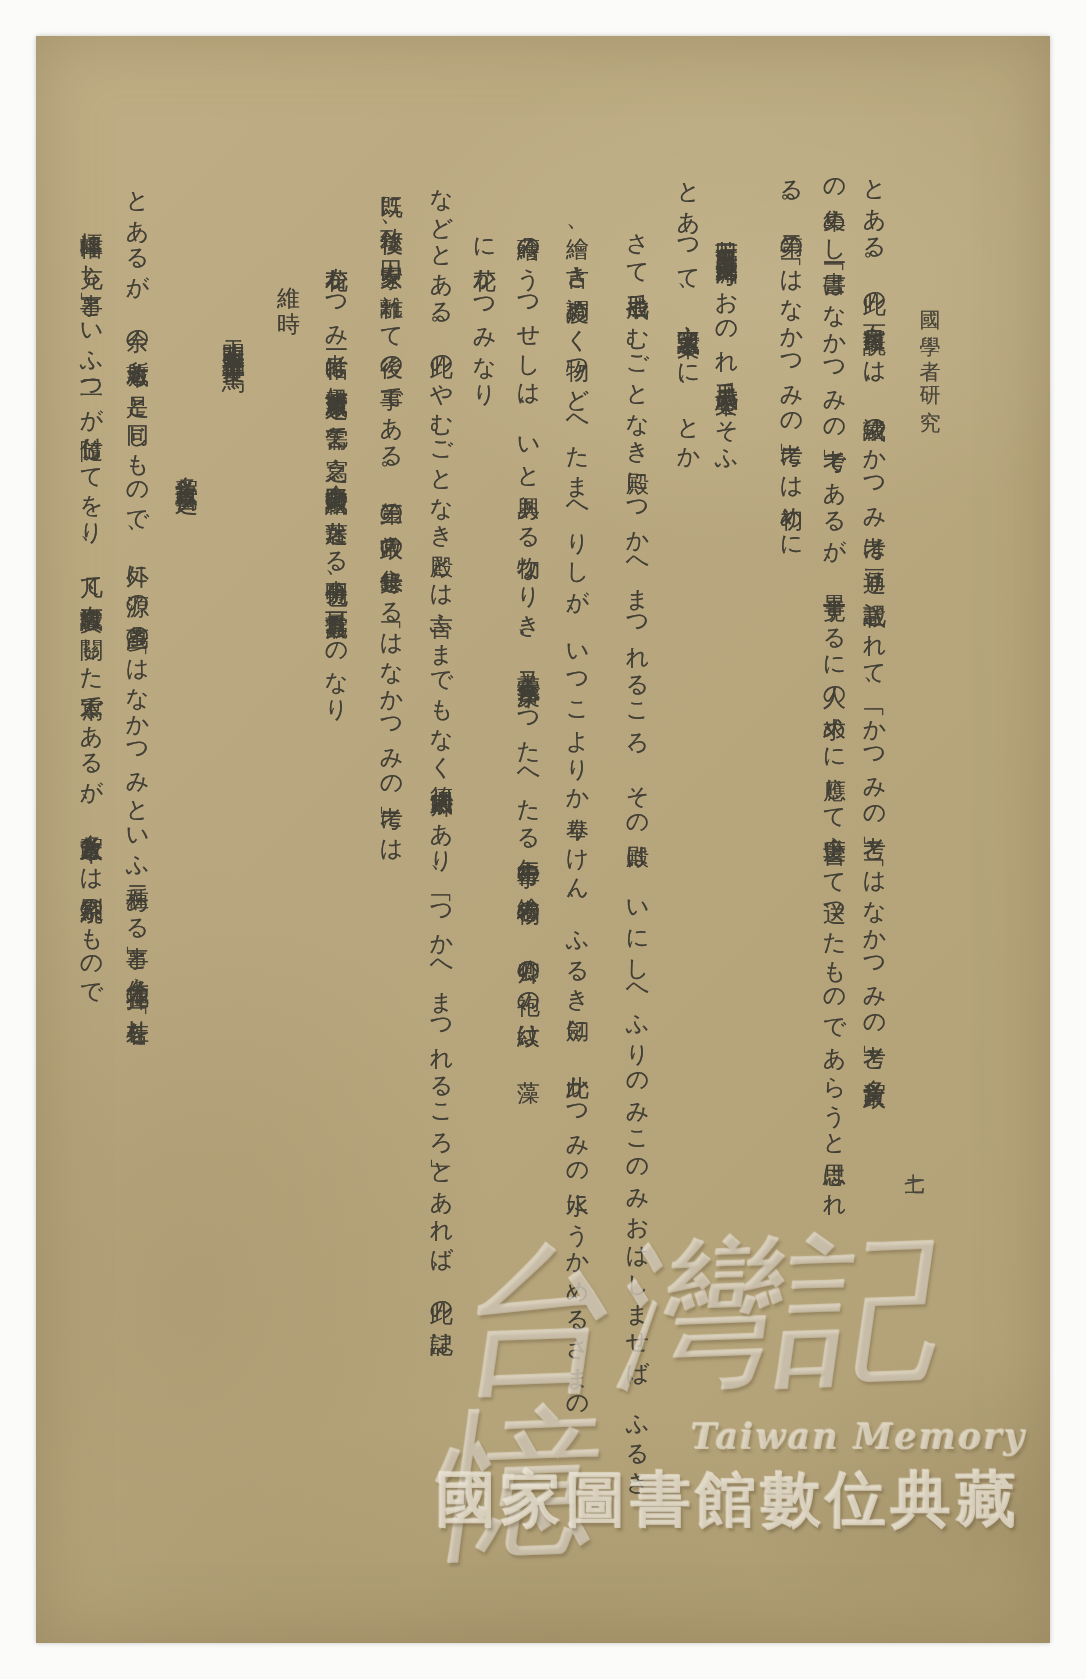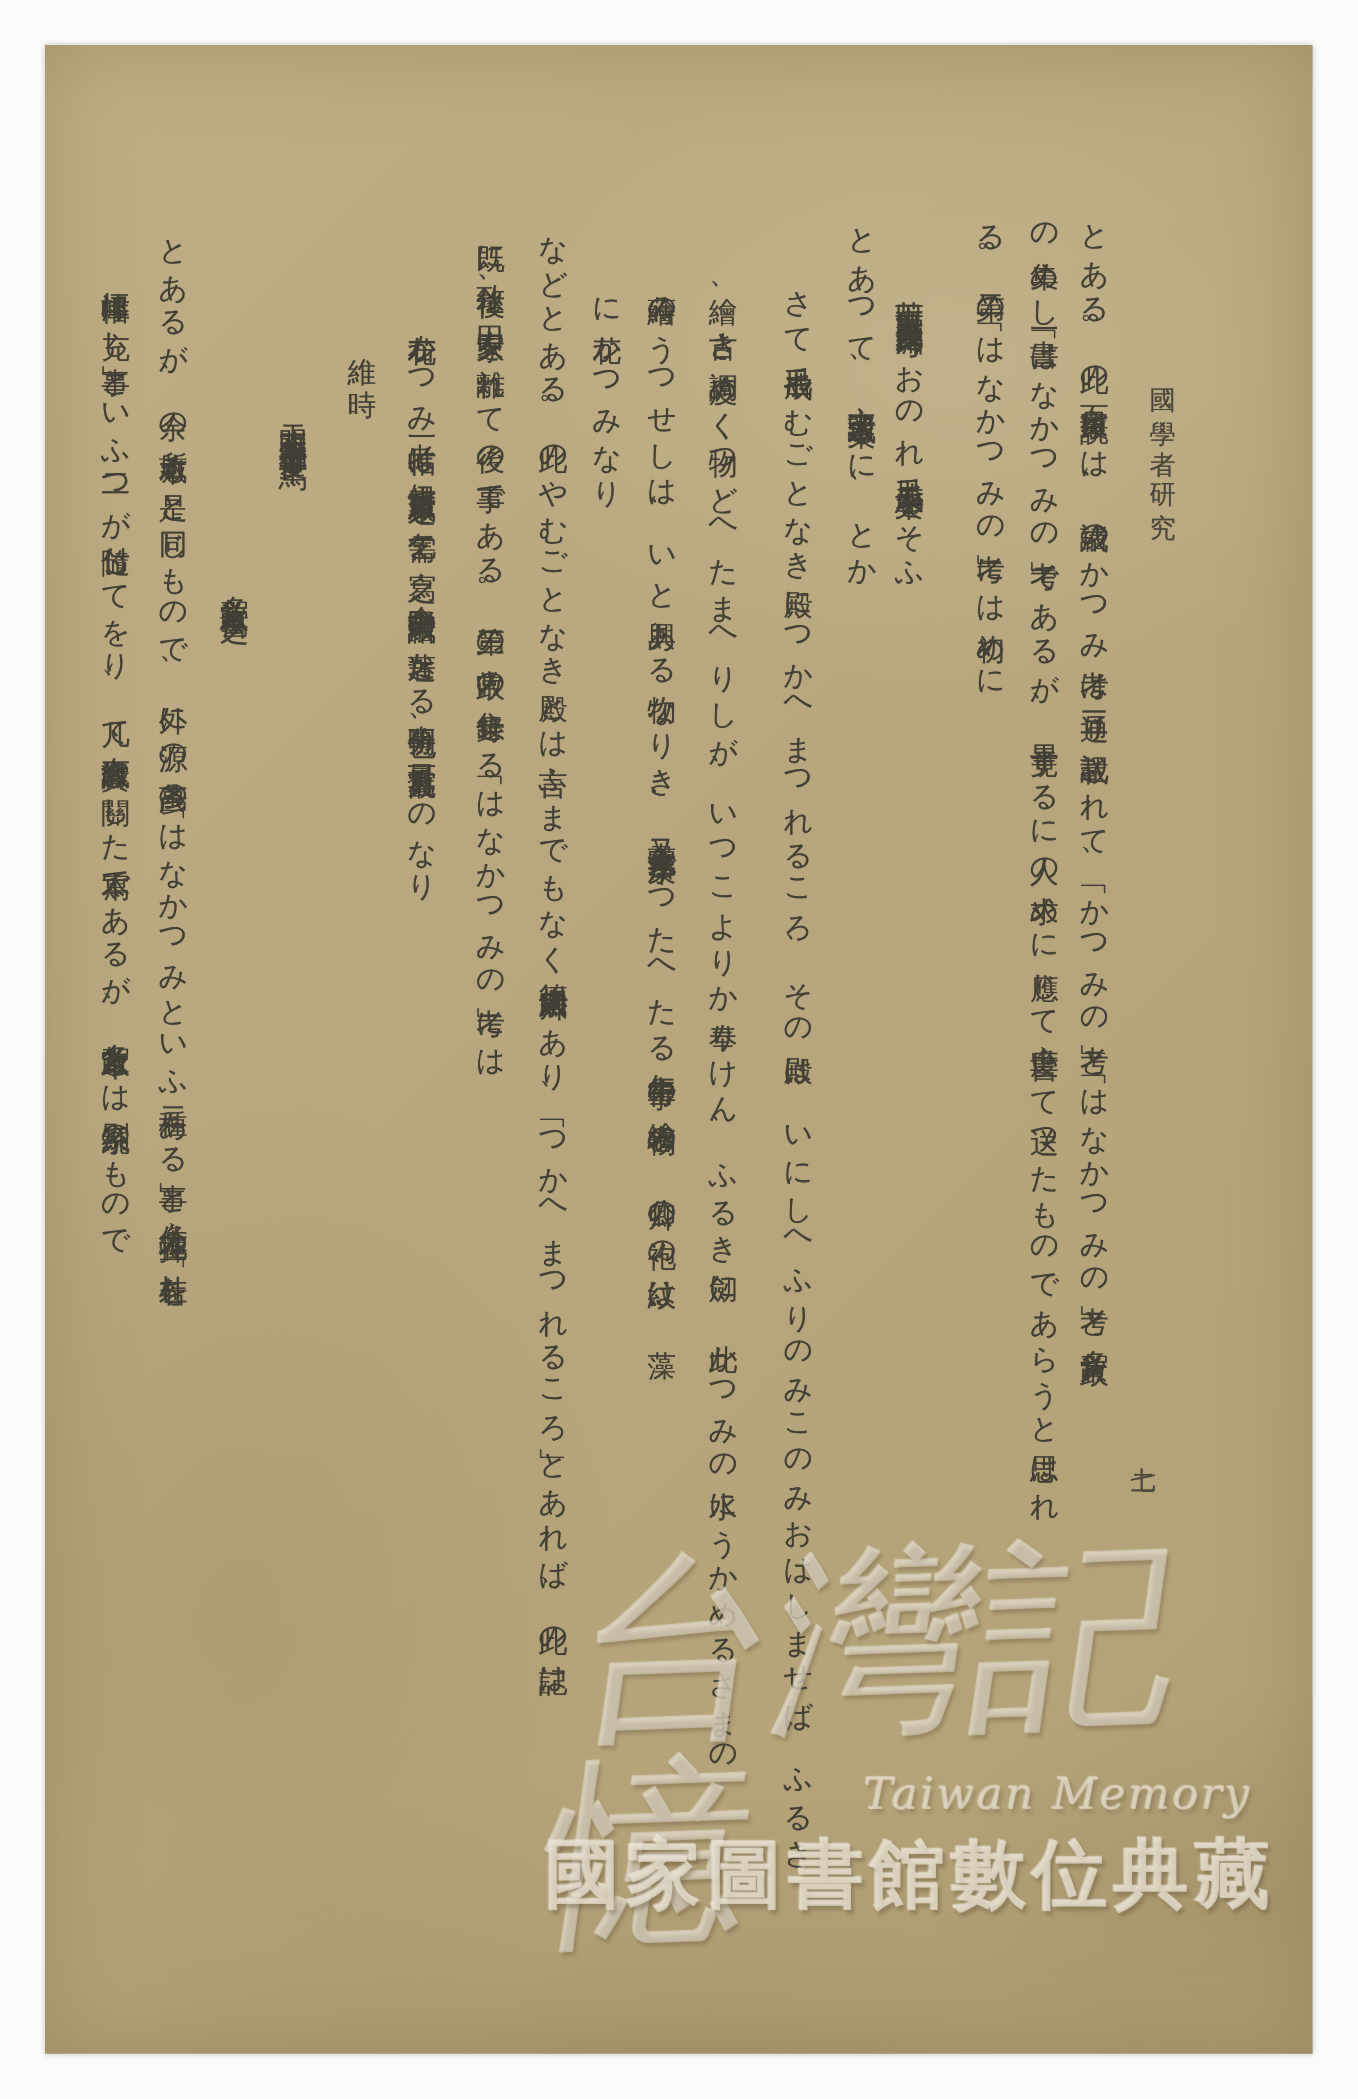--- a/index.html
+++ b/index.html
@@ -56,20 +56,21 @@
   .wm-script{
     left:414px;top:1196px;width:600px;
     font-size:162px;line-height:1;letter-spacing:-2px;
     transform:rotate(-2deg) skewX(-10deg);
     color:rgba(220,212,194,0.55);
   }
   .wm-latin{
     left:655px;top:1380px;
     font-size:35px;font-style:italic;letter-spacing:2px;
     color:rgba(226,218,200,0.72);
+    font-weight:bold;
   }
   .wm-caption{
     left:400px;top:1424px;
     font-size:60px;font-weight:bold;letter-spacing:5px;
     color:rgba(230,222,204,0.75);
     text-shadow:2px 3px 3px rgba(100,85,55,0.40), -1px -1px 1px rgba(255,255,255,0.55);
   }
 </style>
 </head>
 <body>

